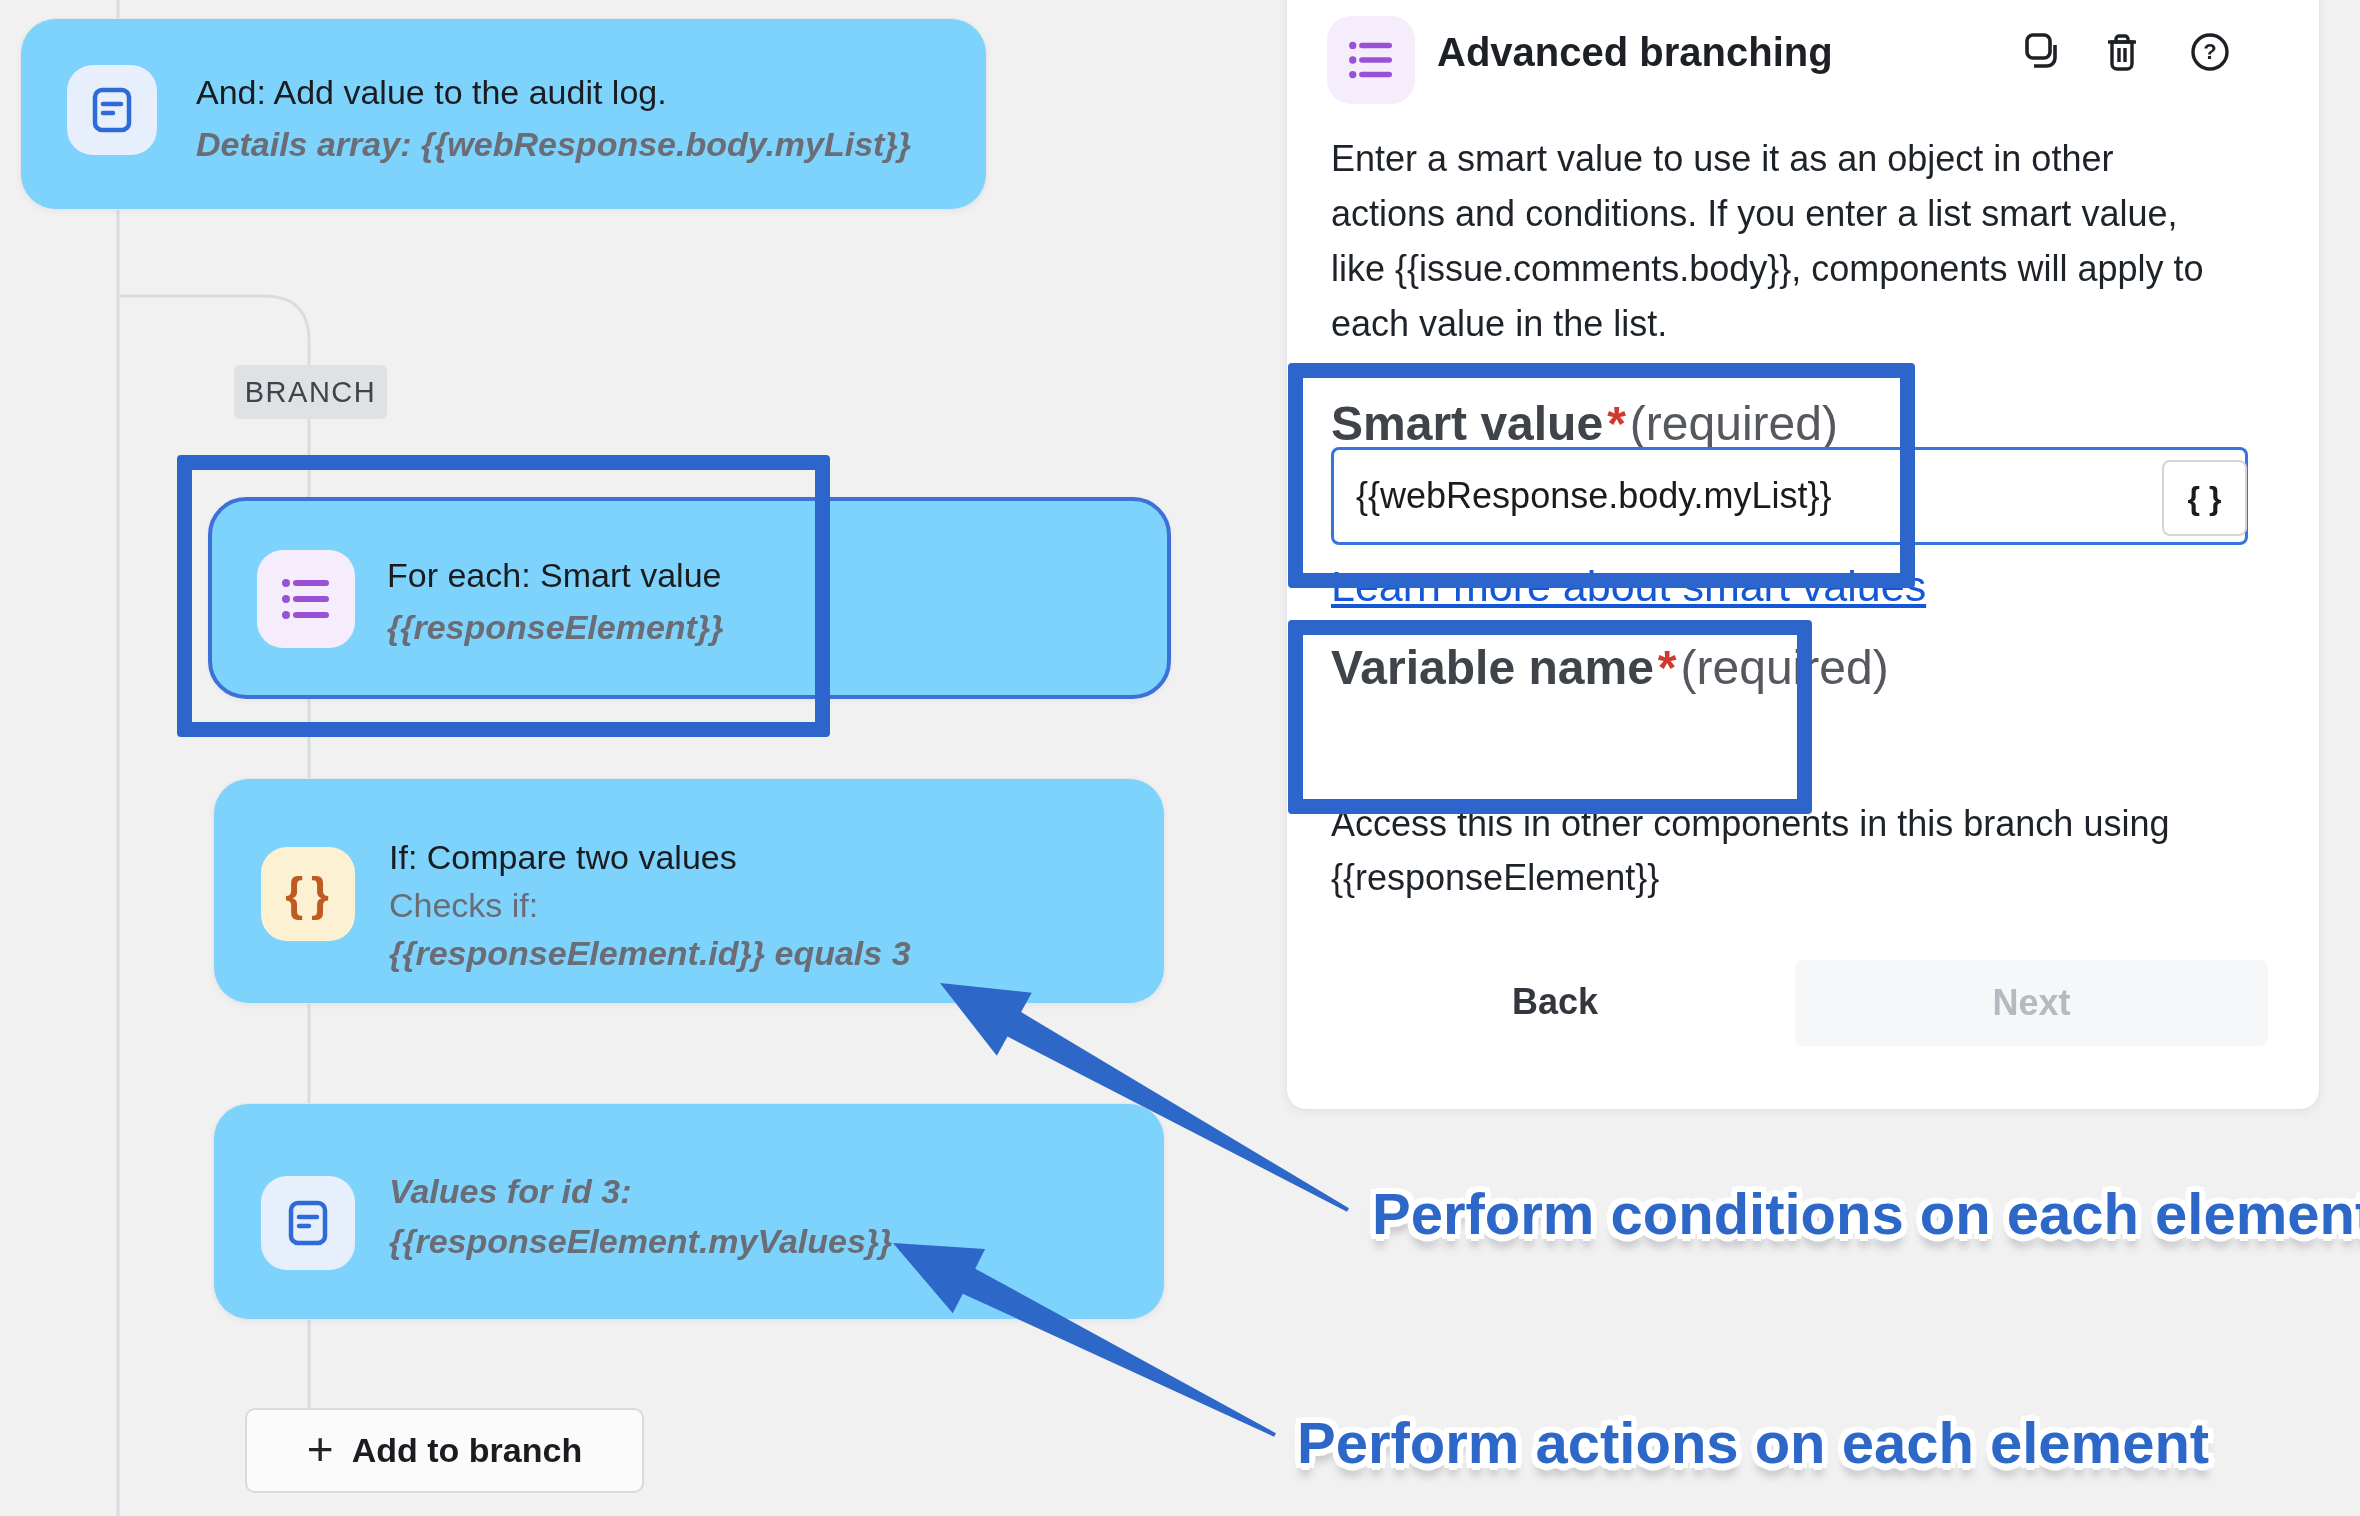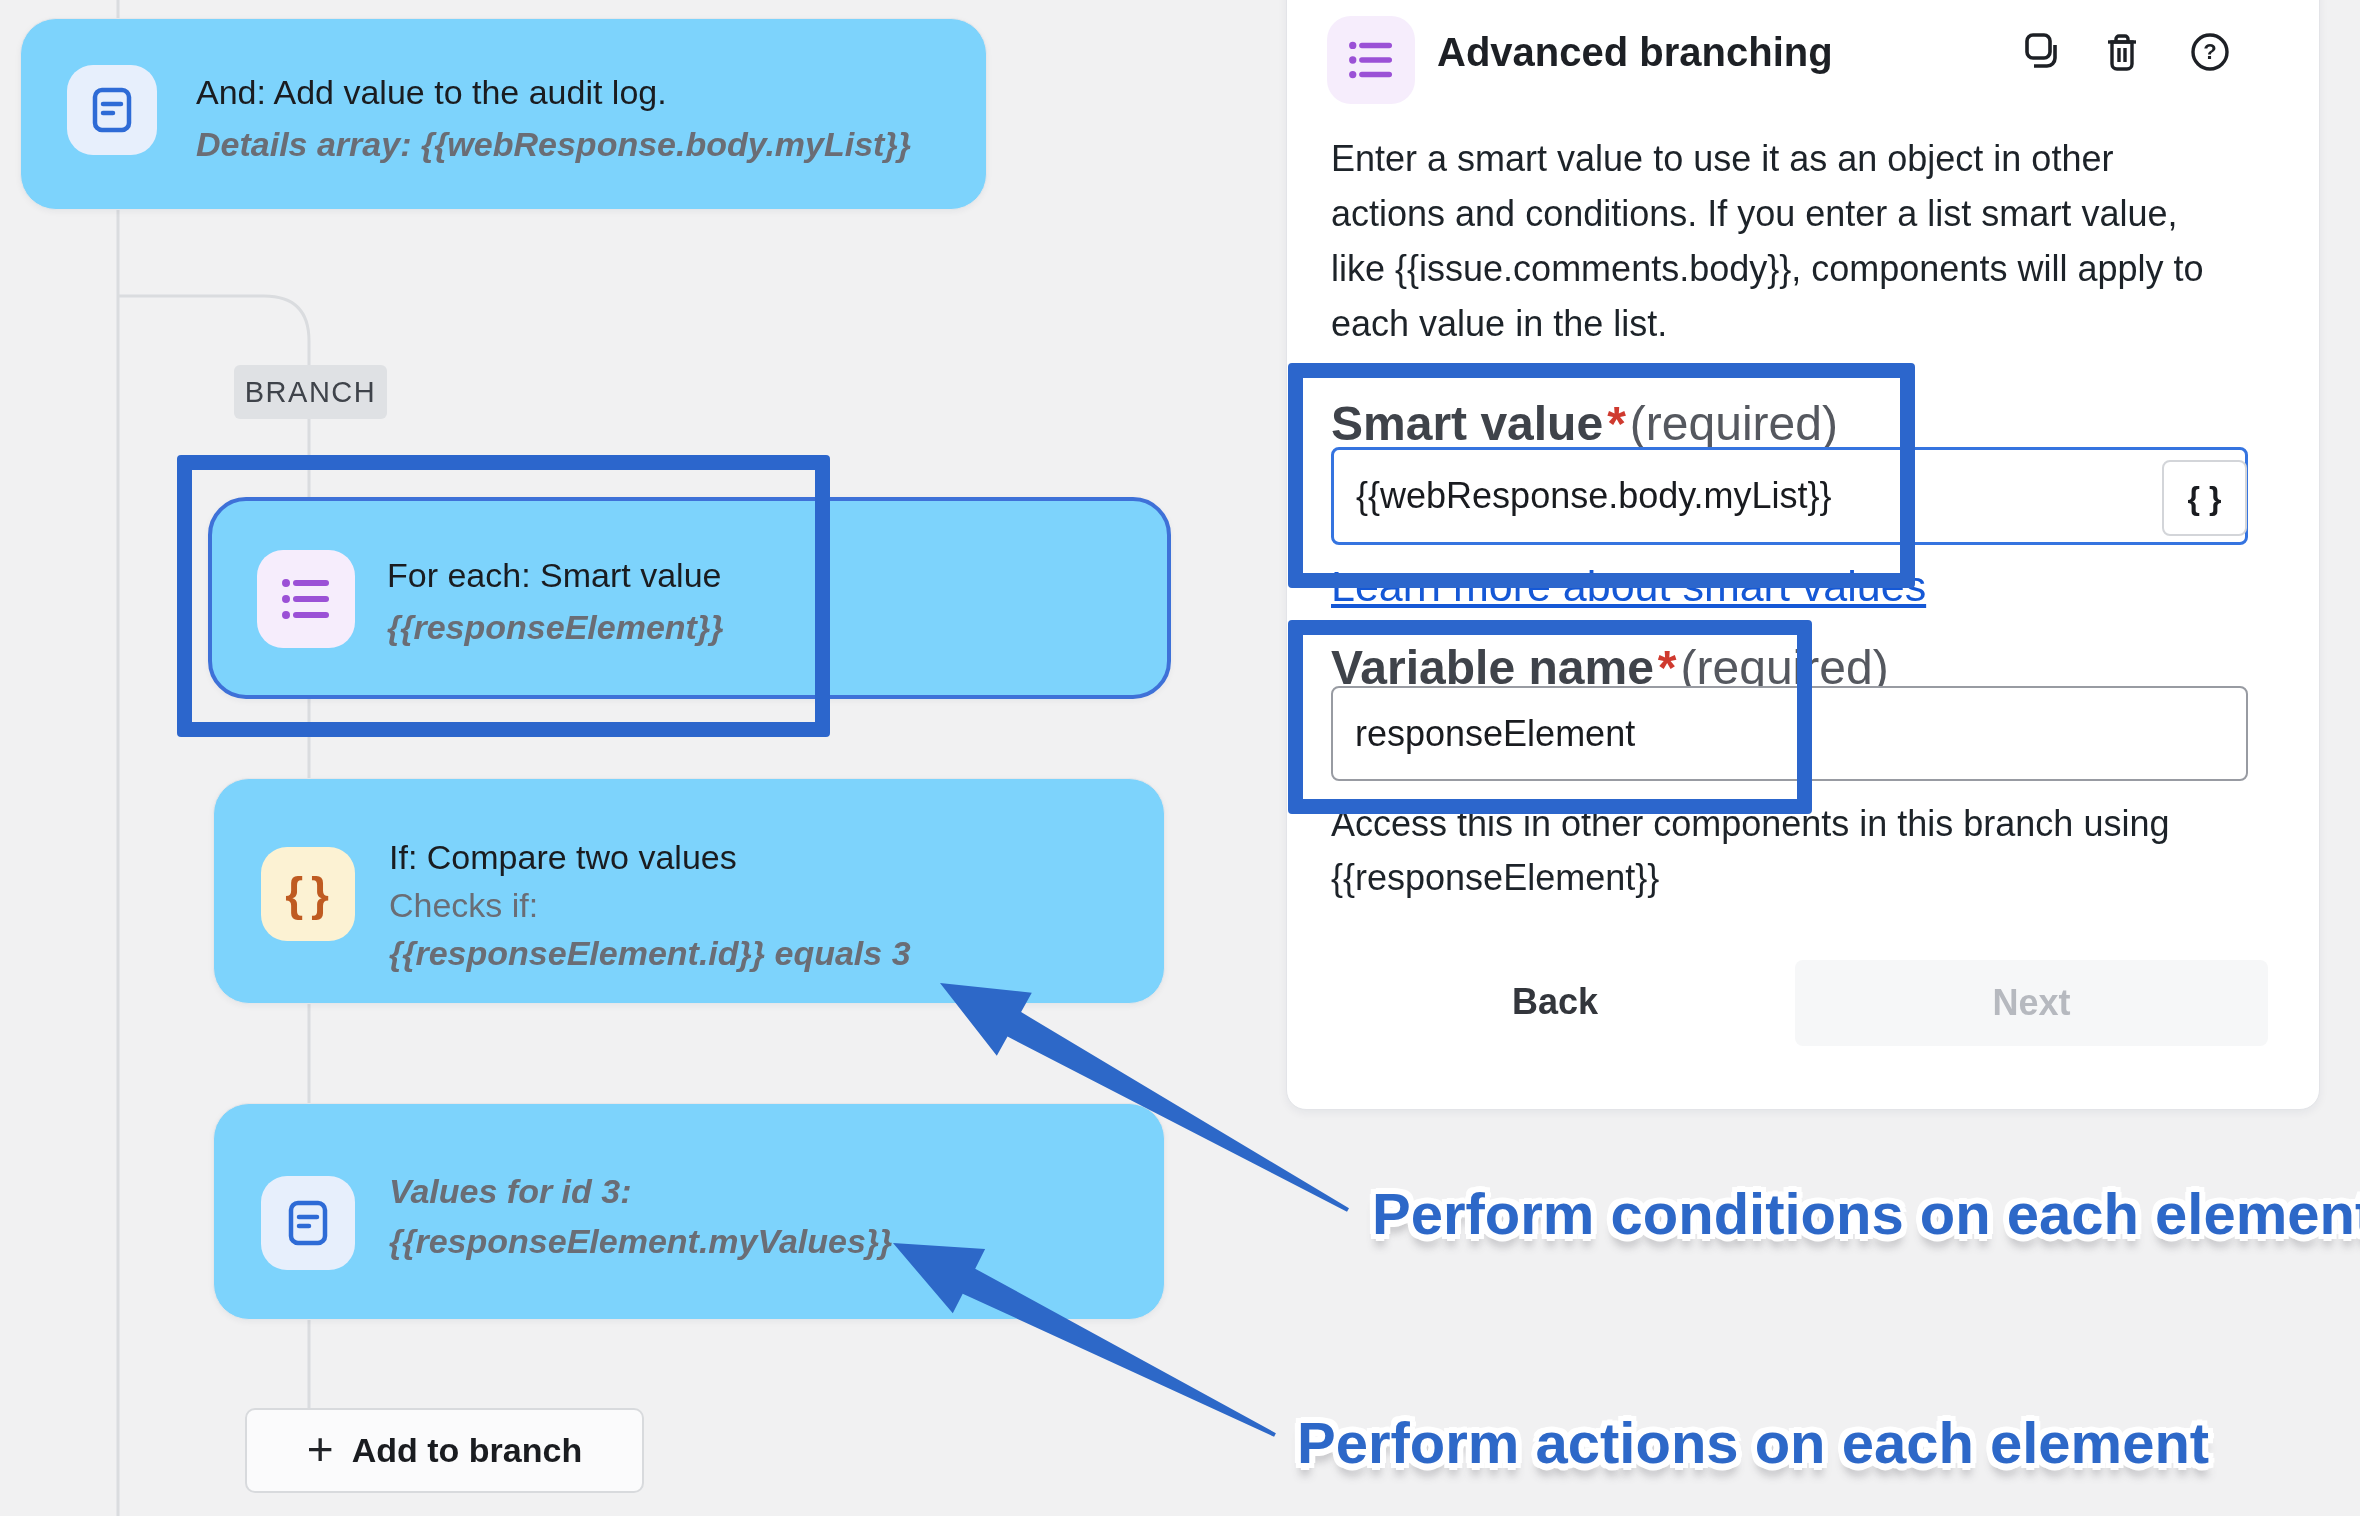--- a/index.html
+++ b/index.html
@@ -184,23 +184,20 @@
     <span>{{webResponse.body.myList}}</span>
   </div>
   <div id="braces-btn">
     <span>{ }</span>
   </div>
   <a id="learn-link">Learn more about smart values</a>
 
   <div class="field-label" style="left:1331px;top:640px;">
     <span class="lab">Variable name</span><span class="ast">*</span><span class="req">(required)</span>
   </div>
-  <div class="text-input" id="vn-input">
-    <span>responseElement</span>
-  </div>
 
   <div id="access-hint">Access this in other components in this branch using
 {{responseElement}}</div>
 
   <button id="back-btn">Back</button>
   <button id="next-btn">Next</button>
 
   <div class="ann-rect" style="left:177px;top:455px;width:623px;height:252px;"></div>
   <div class="ann-rect" style="left:1288px;top:363px;width:597px;height:195px;"></div>
   <div class="ann-rect" style="left:1288px;top:620px;width:494px;height:164px;"></div>

